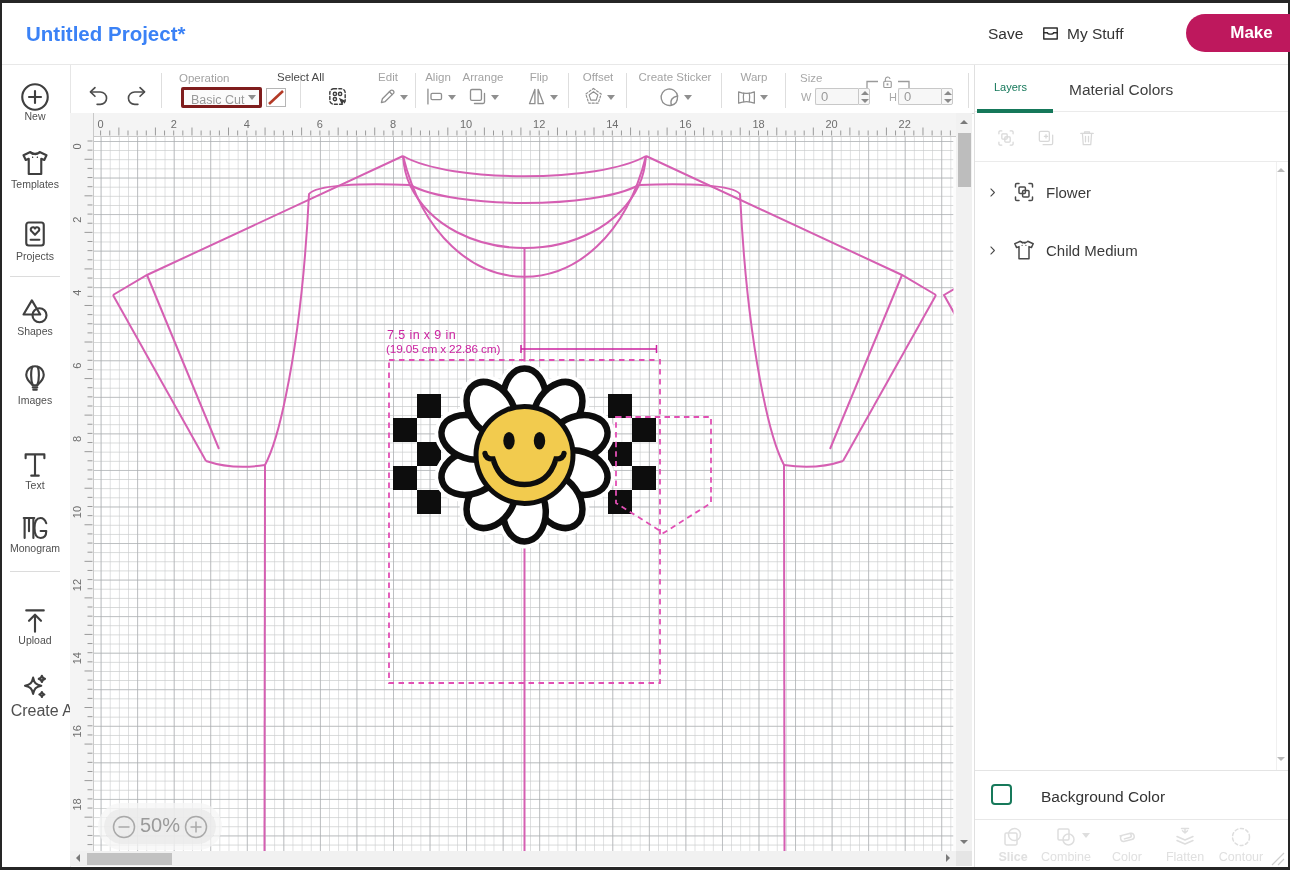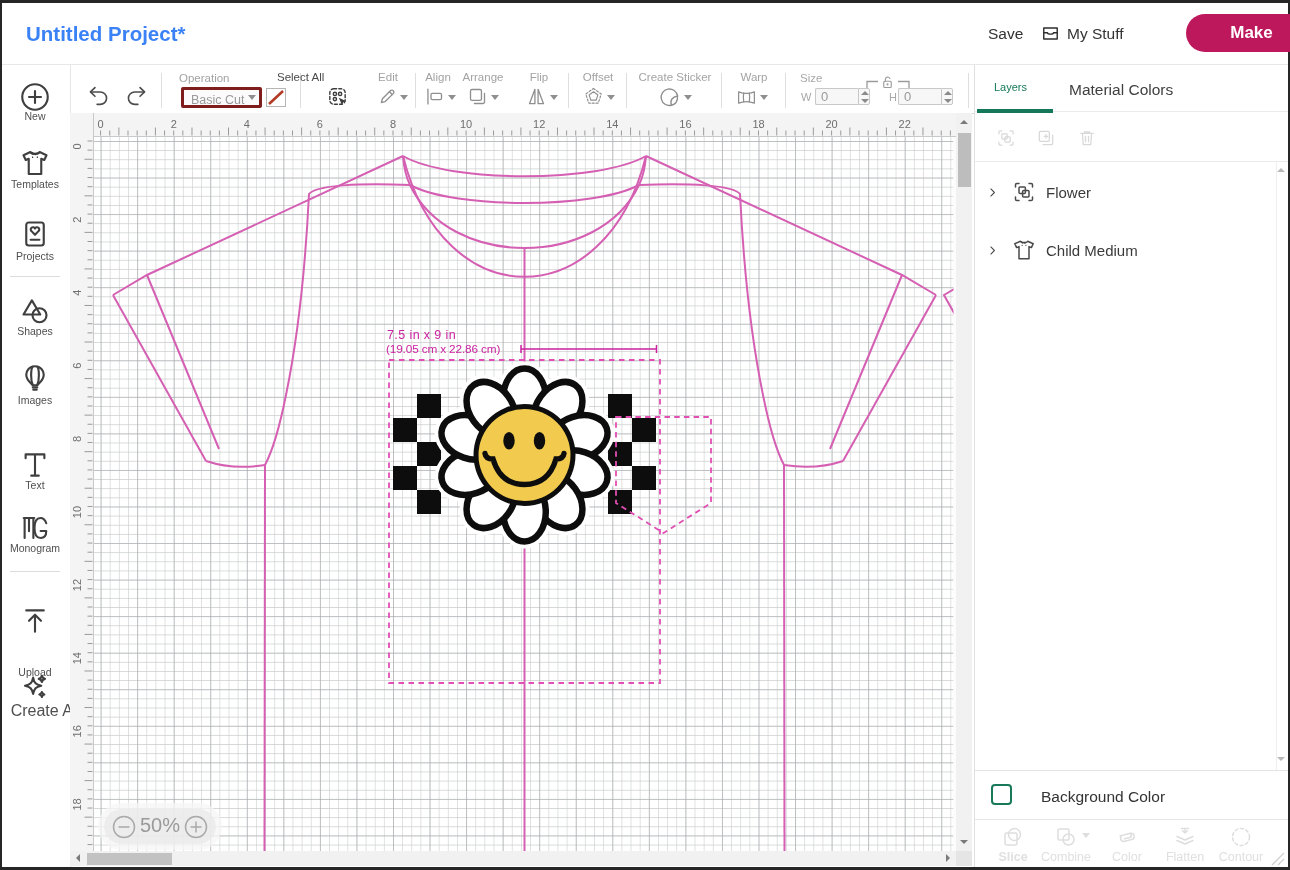--- a/index.html
+++ b/index.html
@@ -53,21 +53,21 @@
 <div style="position:absolute;left:0.0px;top:478.5px;width:70px;text-align:center;font-size:10.5px;color:#4f4f4f;font-weight:400;white-space:nowrap">Text</div>
 <svg style="position:absolute;left:20px;top:512.5px" width="30" height="30" viewBox="0 0 24 24" fill="none" stroke="#3f3f3f" stroke-width="1.7" stroke-linecap="round" stroke-linejoin="round">
     <path d="M3 4 H11.4 M3.7 4 V20 M7.2 4 V14.6 M10.7 4 V20"></path>
     <path d="M21 8.2 C20.1 5.5 18.5 4 16.4 4 C13.2 4 11.6 7.4 11.6 12 C11.6 16.6 13.2 20 16.5 20 C19.3 20 21 17.8 21 14.4 H16.5"></path>
   </svg>
 <div style="position:absolute;left:0.0px;top:541.5px;width:70px;text-align:center;font-size:10.5px;color:#4f4f4f;font-weight:400;white-space:nowrap">Monogram</div>
 <svg style="position:absolute;left:20px;top:605.5px" width="30" height="30" viewBox="0 0 24 24" fill="none" stroke="#3f3f3f" stroke-width="1.7" stroke-linecap="round" stroke-linejoin="round">
     <path d="M5 3.5 H19"></path>
     <path d="M12 7 V20.5 M12 7 L7.2 11.8 M12 7 L16.8 11.8"></path>
   </svg>
-<div style="position:absolute;left:0.0px;top:666px;width:70px;text-align:center;font-size:10.5px;color:#4f4f4f;font-weight:400;white-space:nowrap">Upload</div>
+<div style="position:absolute;left:0.0px;top:634px;width:70px;text-align:center;font-size:10.5px;color:#4f4f4f;font-weight:400;white-space:nowrap">Upload</div>
 <svg style="position:absolute;left:20px;top:672px" width="30" height="30" viewBox="0 0 24 24" fill="none" stroke="#3f3f3f" stroke-width="1.7" stroke-linecap="round" stroke-linejoin="round">
     <path d="M10.5 4.5 C11.5 9 12.5 10 17 11 C12.5 12 11.5 13 10.5 17.5 C9.5 13 8.5 12 4 11 C8.5 10 9.5 9 10.5 4.5 Z"></path>
     <path d="M17.5 3 C17.9 4.7 18.3 5.1 20 5.5 C18.3 5.9 17.9 6.3 17.5 8 C17.1 6.3 16.7 5.9 15 5.5 C16.7 5.1 17.1 4.7 17.5 3 Z"></path>
     <path d="M17.5 16 C17.8 17.3 18.2 17.7 19.5 18 C18.2 18.3 17.8 18.7 17.5 20 C17.2 18.7 16.8 18.3 15.5 18 C16.8 17.7 17.2 17.3 17.5 16 Z"></path>
   </svg>
 <div style="position:absolute;left:9px;top:702px;width:70px;text-align:center;font-size:16px;color:#4f4f4f;font-weight:400;white-space:nowrap">Create AI</div>
 <div style="position:absolute;left:10px;top:276px;width:50px;height:1px;background:#dcdcdc"></div>
 <div style="position:absolute;left:10px;top:571px;width:50px;height:1px;background:#dcdcdc"></div>
 <div style="position:absolute;left:70px;top:113px;width:904px;height:1px;background:#d8d8d8"></div>
 <div style="position:absolute;left:974px;top:65px;width:1px;height:802px;background:#e0e0e0"></div>

